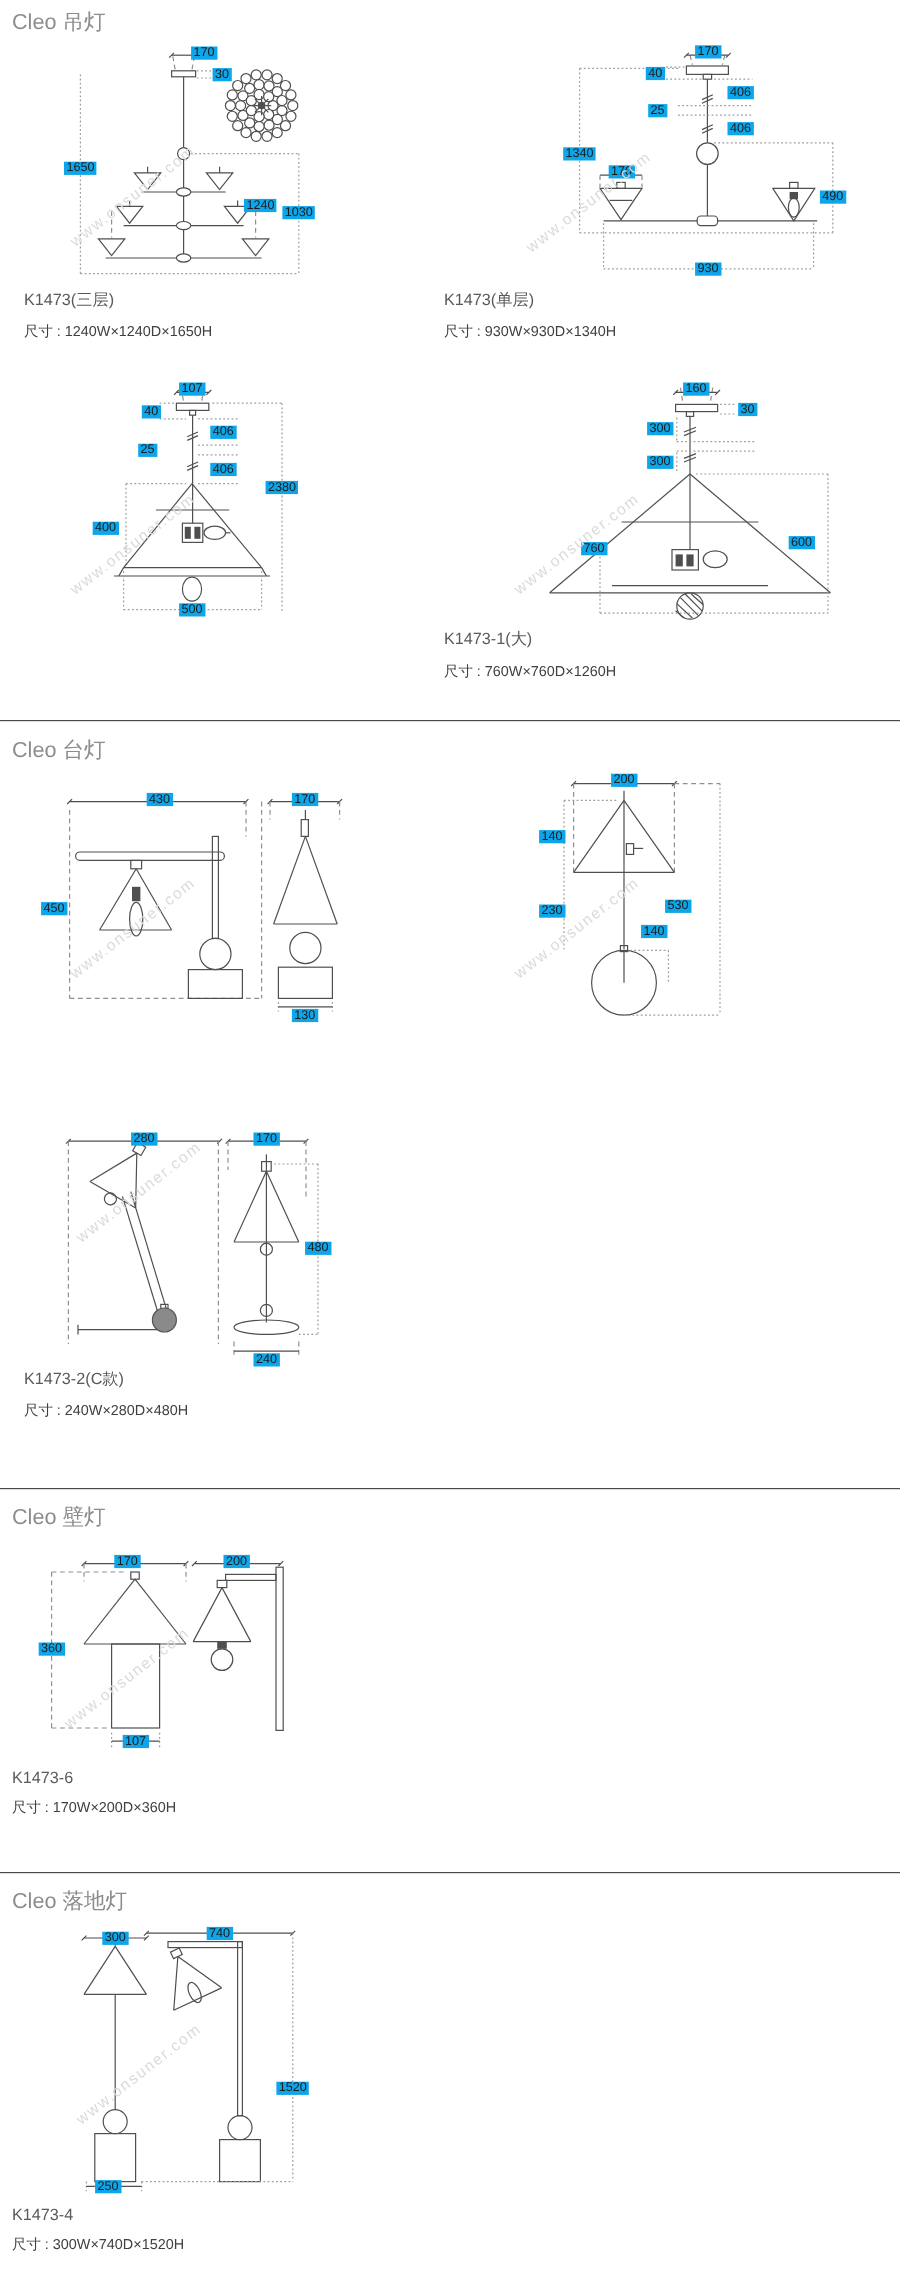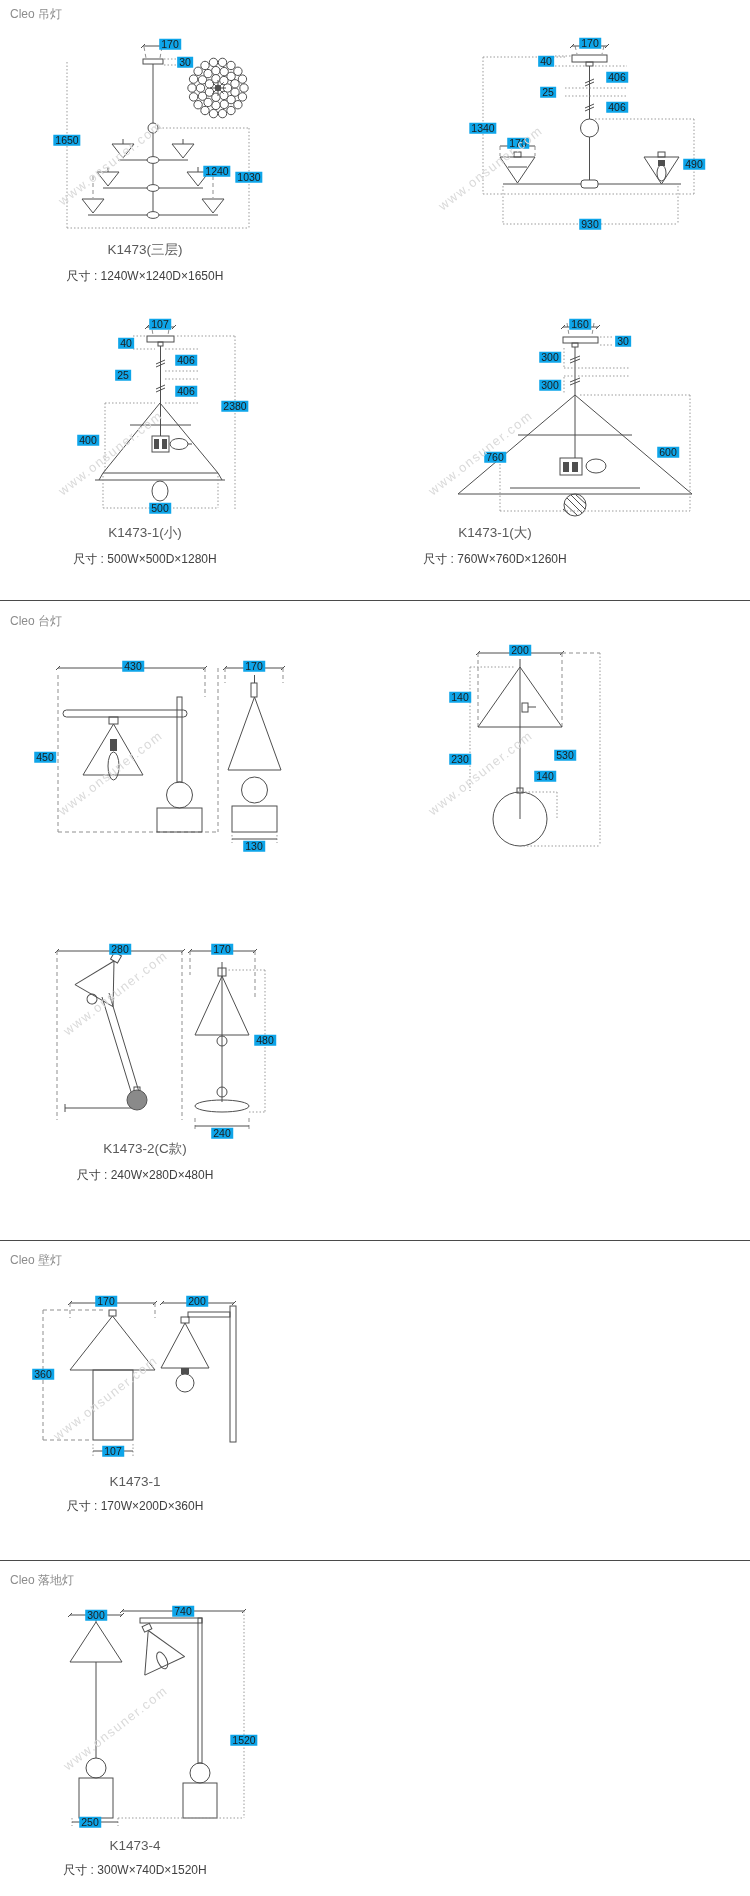--- a/index.html
+++ b/index.html
@@ -1,30 +1,30 @@
 <!DOCTYPE html>
 <html><head>
 <meta charset="utf-8">
 <style>
 *{margin:0;padding:0;box-sizing:border-box}
 html,body{background:#fff}
 body{width:750px;height:1896px;position:relative;font-family:"Liberation Sans",sans-serif;overflow:hidden}
 .page{position:absolute;left:0;top:0;width:750px;height:1896px;background:#fff}
-.sec-header{position:absolute;left:10px;font-size:12px;color:#8c8c8c;white-space:nowrap}
+.sec-header{position:absolute;left:10px;font-size:18px;color:#8c8c8c;white-space:nowrap}
 .divider{position:absolute;left:0;width:750px;height:0;border-top:1px solid #4a4a4a}
 .drawing{position:absolute}
 .drawing svg{position:absolute;left:0;top:0;overflow:visible}
 svg line,svg path,svg rect,svg circle,svg ellipse,svg polygon,svg polyline{stroke:#4f4f4f;fill:none;stroke-width:1}
 svg .dot{stroke:#9b9b9b;stroke-dasharray:1.5 2}
 svg .dash{stroke:#8f8f8f;stroke-dasharray:4 3}
 svg .fill{fill:#4f4f4f;stroke:none}
 svg .gfill{fill:#8a8a8a;stroke:#555}
 svg .wfill{fill:#fff}
 .dim{position:absolute;transform:translate(-50%,-50%);font-size:10.5px;line-height:1;color:#1c1c1c;background:#0ea5e9;padding:0 2px;white-space:nowrap}
-.plabel{position:absolute;text-align:center}
+.plabel{position:absolute;text-align:left}
 .pname{font-size:13.5px;color:#5a5a5a;margin-bottom:9px;white-space:nowrap}
 .psize{font-size:12px;color:#404040;white-space:nowrap}
 .wm{position:absolute;color:#dadada;font-size:13px;letter-spacing:1.5px;transform:rotate(-38deg);transform-origin:left center;white-space:nowrap;pointer-events:none}
 </style>
 </head>
 <body>
 
 <div class="page">
 
   <div class="sec-header" style="top:6px">Cleo 吊灯</div>
@@ -170,20 +170,24 @@
     <span class="dim" style="left:68px;top:92px">1340</span>
     <span class="dim" style="left:103px;top:107px">170</span>
     <span class="dim" style="left:279px;top:128px">490</span>
     <span class="dim" style="left:175px;top:188px">930</span>
   </div>
 
   <div class="plabel" style="left:20px;top:241px;width:250px">
     <div class="pname">K1473(三层)</div>
     <div class="psize">尺寸 : 1240W×1240D×1650H</div>
   </div>
+  <div class="plabel" style="left:370px;top:241px;width:250px">
+    <div class="pname">K1473(单层)</div>
+    <div class="psize">尺寸 : 930W×930D×1340H</div>
+  </div>
 
   <div class="drawing" style="left:55px;top:318px;width:230px;height:215px">
     <svg width="230" height="215" viewBox="0 0 230 215">
       <line class="dash" x1="96" y1="5" x2="98" y2="17"></line>
         <line class="dash" x1="115" y1="5" x2="113" y2="17"></line>
       <line x1="92" y1="9" x2="119" y2="9"></line>
         <line x1="90" y1="11" x2="94" y2="7"></line>
         <line x1="117" y1="11" x2="121" y2="7"></line>
       <rect x="92" y="18" width="27" height="6"></rect>
         <rect x="103" y="24" width="5" height="4"></rect>
@@ -272,24 +276,20 @@
       <line class="dot" x1="100" y1="193" x2="290" y2="193"></line>
     </svg>
     <span class="dim" style="left:180px;top:6px">160</span>
     <span class="dim" style="left:223px;top:23px">30</span>
     <span class="dim" style="left:150px;top:39px">300</span>
     <span class="dim" style="left:150px;top:67px">300</span>
     <span class="dim" style="left:95px;top:139px">760</span>
     <span class="dim" style="left:268px;top:134px">600</span>
   </div>
 
-  <div class="plabel" style="left:20px;top:524px;width:250px">
-    <div class="pname">K1473-1(小)</div>
-    <div class="psize">尺寸 : 500W×500D×1280H</div>
-  </div>
   <div class="plabel" style="left:370px;top:524px;width:250px">
     <div class="pname">K1473-1(大)</div>
     <div class="psize">尺寸 : 760W×760D×1260H</div>
   </div>
 
   <div class="divider" style="top:600px"></div>
 
   <div class="sec-header" style="top:613px">Cleo 台灯</div>
 
   <div class="drawing" style="left:25px;top:635px;width:290px;height:225px">
@@ -452,21 +452,21 @@
       <rect class="fill" x="156" y="78" width="8" height="6"></rect>
       <circle cx="160" cy="93" r="9"></circle>
     </svg>
     <span class="dim" style="left:81px;top:11px">170</span>
     <span class="dim" style="left:172px;top:11px">200</span>
     <span class="dim" style="left:18px;top:84px">360</span>
     <span class="dim" style="left:88px;top:161px">107</span>
   </div>
 
   <div class="plabel" style="left:10px;top:1474px;width:250px">
-    <div class="pname">K1473-1</div>
+    <div class="pname">K1473-6</div>
     <div class="psize">尺寸 : 170W×200D×360H</div>
   </div>
 
   <div class="divider" style="top:1560px"></div>
 
   <div class="sec-header" style="top:1572px">Cleo 落地灯</div>
 
   <div class="drawing" style="left:30px;top:1600px;width:250px;height:235px">
     <svg width="250" height="235" viewBox="0 0 250 235">
       <line x1="40" y1="15" x2="92" y2="15"></line>

